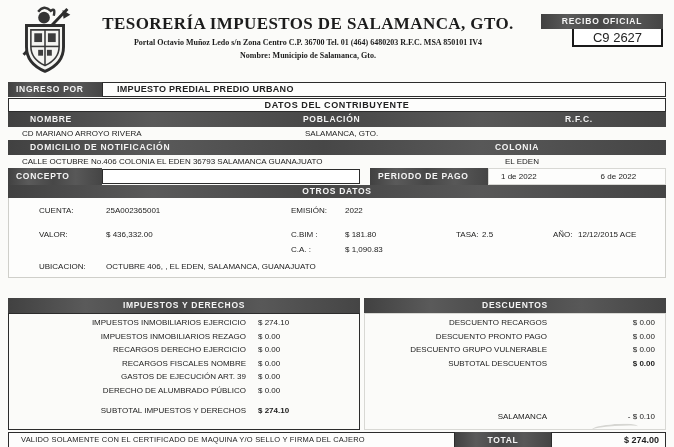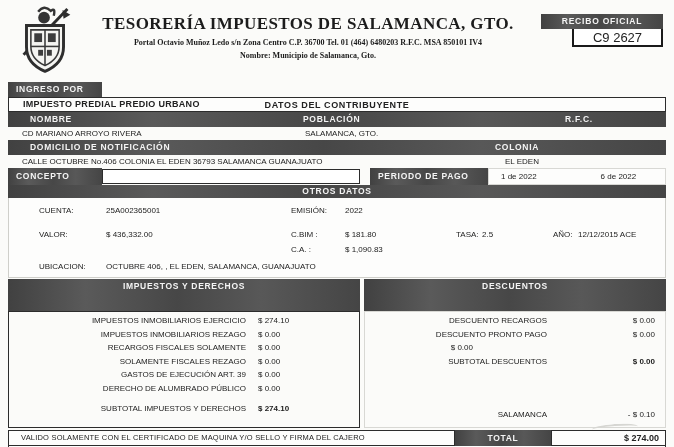--- a/index.html
+++ b/index.html
@@ -24,21 +24,21 @@
   .receipt-num{height:18px;line-height:17px;text-align:center;border:2px solid #1a1a1a;
     border-top:none;font-size:13px;background:#fff;margin-left:31px;}
 
   
   .frame{margin:0 8px;}
   .darkbar{background:linear-gradient(90deg,#414141,#5a5a5a 22%,#474747 48%,#585858 72%,#454545);
     color:#f4f4f4;}
   .bar-txt{font-size:8.5px;font-weight:bold;letter-spacing:.7px;}
   .bordered{border:1px solid #2c2c2c;background:#fdfdfc;}
 
-  .ingreso-row{display:flex;height:15px;margin-top:2px;flex-direction:column;}
+  .ingreso-row{display:flex;height:15px;margin-top:2px;}
   .ingreso-label{width:94px;line-height:15px;padding-left:8px;}
   .ingreso-value{flex:1;border:1px solid #2c2c2c;line-height:13px;padding-left:14px;
     font-size:9px;font-weight:bold;letter-spacing:.3px;background:#fdfdfc;}
 
   .datos-title{height:14px;line-height:12px;text-align:center;margin-top:1px;
     font-size:9px;font-weight:bold;letter-spacing:.6px;}
 
   .nombre-bar,.dom-bar{position:relative;height:15px;line-height:15px;}
   .nombre-bar span,.dom-bar span{position:absolute;}
   .nv-row,.addr-row{position:relative;height:13px;line-height:13px;font-size:8px;}
@@ -51,21 +51,21 @@
   .periodo-label{width:118px;line-height:17px;padding-left:8px;}
   .periodo-box{flex:1;background:#fdfdfc;border:1px solid #d8d8d4;display:flex;
     align-items:center;font-size:8px;}
   .periodo-box .p1{margin-left:12px;}
   .periodo-box .p2{margin-left:64px;}
 
   .otros-bar{height:13px;line-height:13px;text-align:center;}
   .otros-content{position:relative;height:80px;border:1px solid #cfcfca;border-top:none;background:#fdfdfc;}
   .otros-content span{position:absolute;font-size:8px;white-space:nowrap;}
 
-  .sec-bars{display:flex;height:32px;margin-top:1px;}
+  .sec-bars{display:flex;height:15px;margin-top:20px;}
   .sec-bar-left{width:352px;text-align:center;line-height:15px;}
   .sec-bar-right{width:302px;margin-left:4px;text-align:center;line-height:15px;}
 
   .cols{display:flex;height:117px;}
   .col-left{width:352px;border:1px solid #2c2c2c;padding-top:4px;}
   .col-right{width:302px;margin-left:4px;border:1px solid #d8d8d4;padding-top:4px;
     display:flex;flex-direction:column;}
   .irow{display:flex;height:13.5px;font-size:8px;line-height:10px;}
   .irow .lbl{width:237px;text-align:right;}
   .irow .val{margin-left:12px;}
@@ -192,25 +192,25 @@
       <div class="col-left">
         <div class="irow">
           <div class="lbl">IMPUESTOS INMOBILIARIOS EJERCICIO</div>
           <div class="val">$ 274.10</div>
         </div>
         <div class="irow">
           <div class="lbl">IMPUESTOS INMOBILIARIOS REZAGO</div>
           <div class="val">$ 0.00</div>
         </div>
         <div class="irow">
-          <div class="lbl">RECARGOS FISCALES SOLAMENTE</div>
-          <div class="val">$ 0.00</div>
-        </div>
-        <div class="irow">
-          <div class="lbl">SOLAMENTE FISCALES REZAGO</div>
+          <div class="lbl">RECARGOS DERECHO EJERCICIO</div>
+          <div class="val">$ 0.00</div>
+        </div>
+        <div class="irow">
+          <div class="lbl">RECARGOS FISCALES NOMBRE</div>
           <div class="val">$ 0.00</div>
         </div>
         <div class="irow">
           <div class="lbl">GASTOS DE EJECUCIÓN ART. 39</div>
           <div class="val">$ 0.00</div>
         </div>
         <div class="irow">
           <div class="lbl">DERECHO DE ALUMBRADO PÚBLICO</div>
           <div class="val">$ 0.00</div>
         </div>
@@ -223,20 +223,21 @@
       <div class="col-right">
         <div class="drow">
           <div class="dlbl">DESCUENTO RECARGOS</div>
           <div class="dval">$ 0.00</div>
         </div>
         <div class="drow">
           <div class="dlbl">DESCUENTO PRONTO PAGO</div>
           <div class="dval">$ 0.00</div>
         </div>
         <div class="drow">
+          <div class="dlbl">DESCUENTO GRUPO VULNERABLE</div>
           <div class="dval">$ 0.00</div>
         </div>
         <div class="drow">
           <div class="dlbl">SUBTOTAL DESCUENTOS</div>
           <div class="dval bold">$ 0.00</div>
         </div>
         <div class="drow redondeo">
           <div class="dlbl">SALAMANCA</div>
           <div class="dval">- $ 0.10</div>
         </div>

